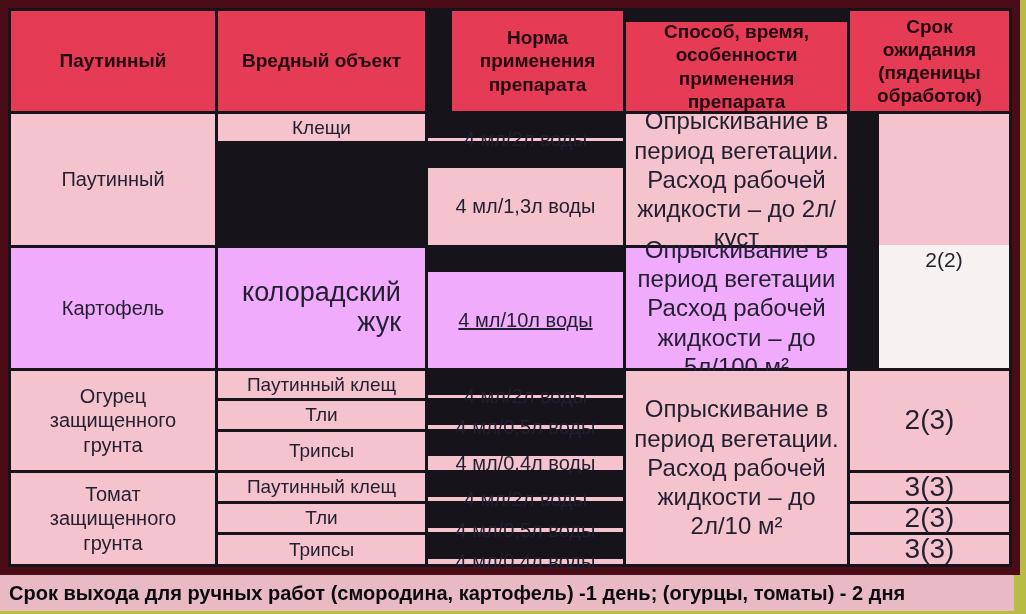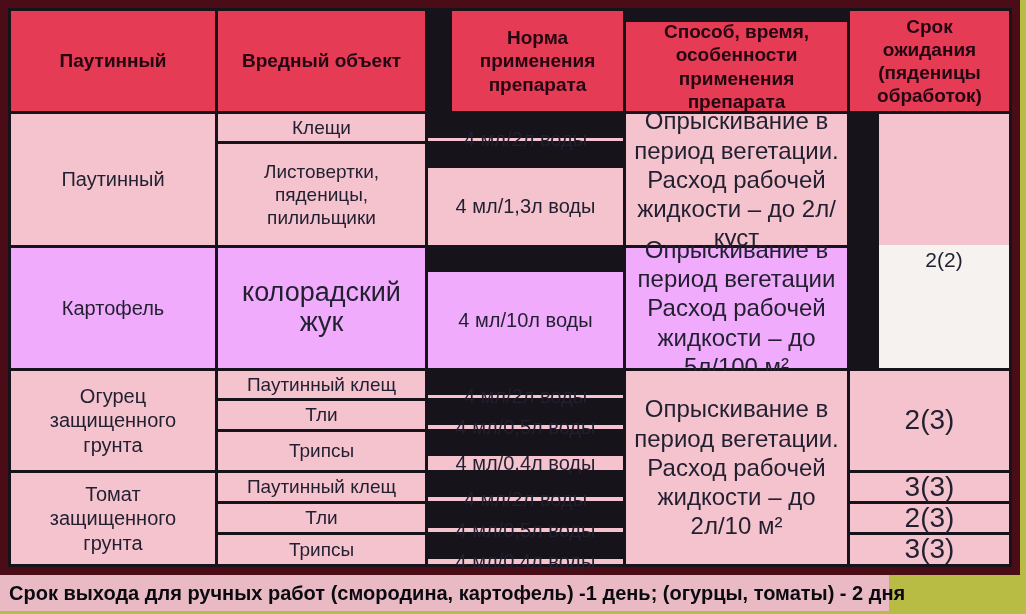--- a/index.html
+++ b/index.html
@@ -38,21 +38,21 @@
   .wait { font-size:28px; }
   
   .wait-split {
     grid-column:5; grid-row:2/5;
     display:flex; flex-direction:column; align-items:stretch;
     background:#f6f2ef; color:#211f30; font-size:21px; text-align:center;margin-left:29px;
   }
   .wait-split .top { height:131px; background:#f4c3cd; }
   .wait-split .bottom { flex:1; padding-top:3px; }
   .footer {
-    position:absolute; left:0; top:575px; width:889px; height:36px;
+    position:absolute; left:0; top:575px; width:1014px; height:36px;
     background:#e9bac3; display:flex; align-items:center;
     padding-left:9px; box-sizing:border-box;
     font-weight:bold; font-size:20px; color:#0a0a10; white-space:nowrap;
   }
 </style>
 </head>
 <body>
 
 <div class="page">
   <div class="table-frame">
@@ -60,32 +60,31 @@
 
       <div class="c head" style="grid-column:1;grid-row:1;">Паутинный</div>
       <div class="c head" style="grid-column:2;grid-row:1;">Вредный объект</div>
       <div class="c head narrow" style="grid-column:3;grid-row:1;">Норма применения препарата</div>
       <div class="c head pad" style="grid-column:4;grid-row:1;">Способ, время, особенности применения препарата</div>
       <div class="c head" style="grid-column:5;grid-row:1;">Срок ожидания (пяденицы обработок)</div>
 
       <div class="c name" style="grid-column:1;grid-row:2/4;">Паутинный</div>
       <div class="c" style="grid-column:2;grid-row:2;">Клещи</div>
       <div class="c rate" style="grid-column:3;grid-row:2;">4 мл/2л воды</div>
-      <div class="c" style="grid-column:2;grid-row:3;padding:0 40px;">Листовертки, пяденицы, пилильщики</div>
       <div class="c rate" style="grid-column:3;grid-row:3;">4 мл/1,3л воды</div>
       <div class="c method" style="grid-column:4;grid-row:2/4;">Опрыскивание в период вегетации. Расход рабочей жидкости – до 2л/куст</div>
 
       <div class="wait-split">
         <div class="top"></div>
         <div class="bottom">2(2)</div>
       </div>
 
       <div class="c name white" style="grid-column:1;grid-row:4;">Картофель</div>
-      <div class="c beetle white" style="grid-column:2;grid-row:4;padding:0 30px;">колорадский жук</div>
-      <div class="c rate white" style="grid-column:3;grid-row:4;">4 мл/10л воды</div>
+      <div class="c beetle white" style="grid-column:2;grid-row:4;padding:0 30px;text-align:right;">колорадский жук</div>
+      <div class="c rate white" style="grid-column:3;grid-row:4;text-decoration:underline;">4 мл/10л воды</div>
       <div class="c method white" style="grid-column:4;grid-row:4;">Опрыскивание в период вегетации Расход рабочей жидкости – до 5л/100 м²</div>
 
       <div class="c name" style="grid-column:1;grid-row:5/8;">Огурец защищенного грунта</div>
       <div class="c" style="grid-column:2;grid-row:5;">Паутинный клещ</div>
       <div class="c rate" style="grid-column:3;grid-row:5;">4 мл/2л воды</div>
       <div class="c" style="grid-column:2;grid-row:6;">Тли</div>
       <div class="c rate" style="grid-column:3;grid-row:6;">4 мл/0,5л воды</div>
       <div class="c" style="grid-column:2;grid-row:7;">Трипсы</div>
       <div class="c rate" style="grid-column:3;grid-row:7;">4 мл/0,4л воды</div>
       <div class="c wait" style="grid-column:5;grid-row:5/8;">2(3)</div>

